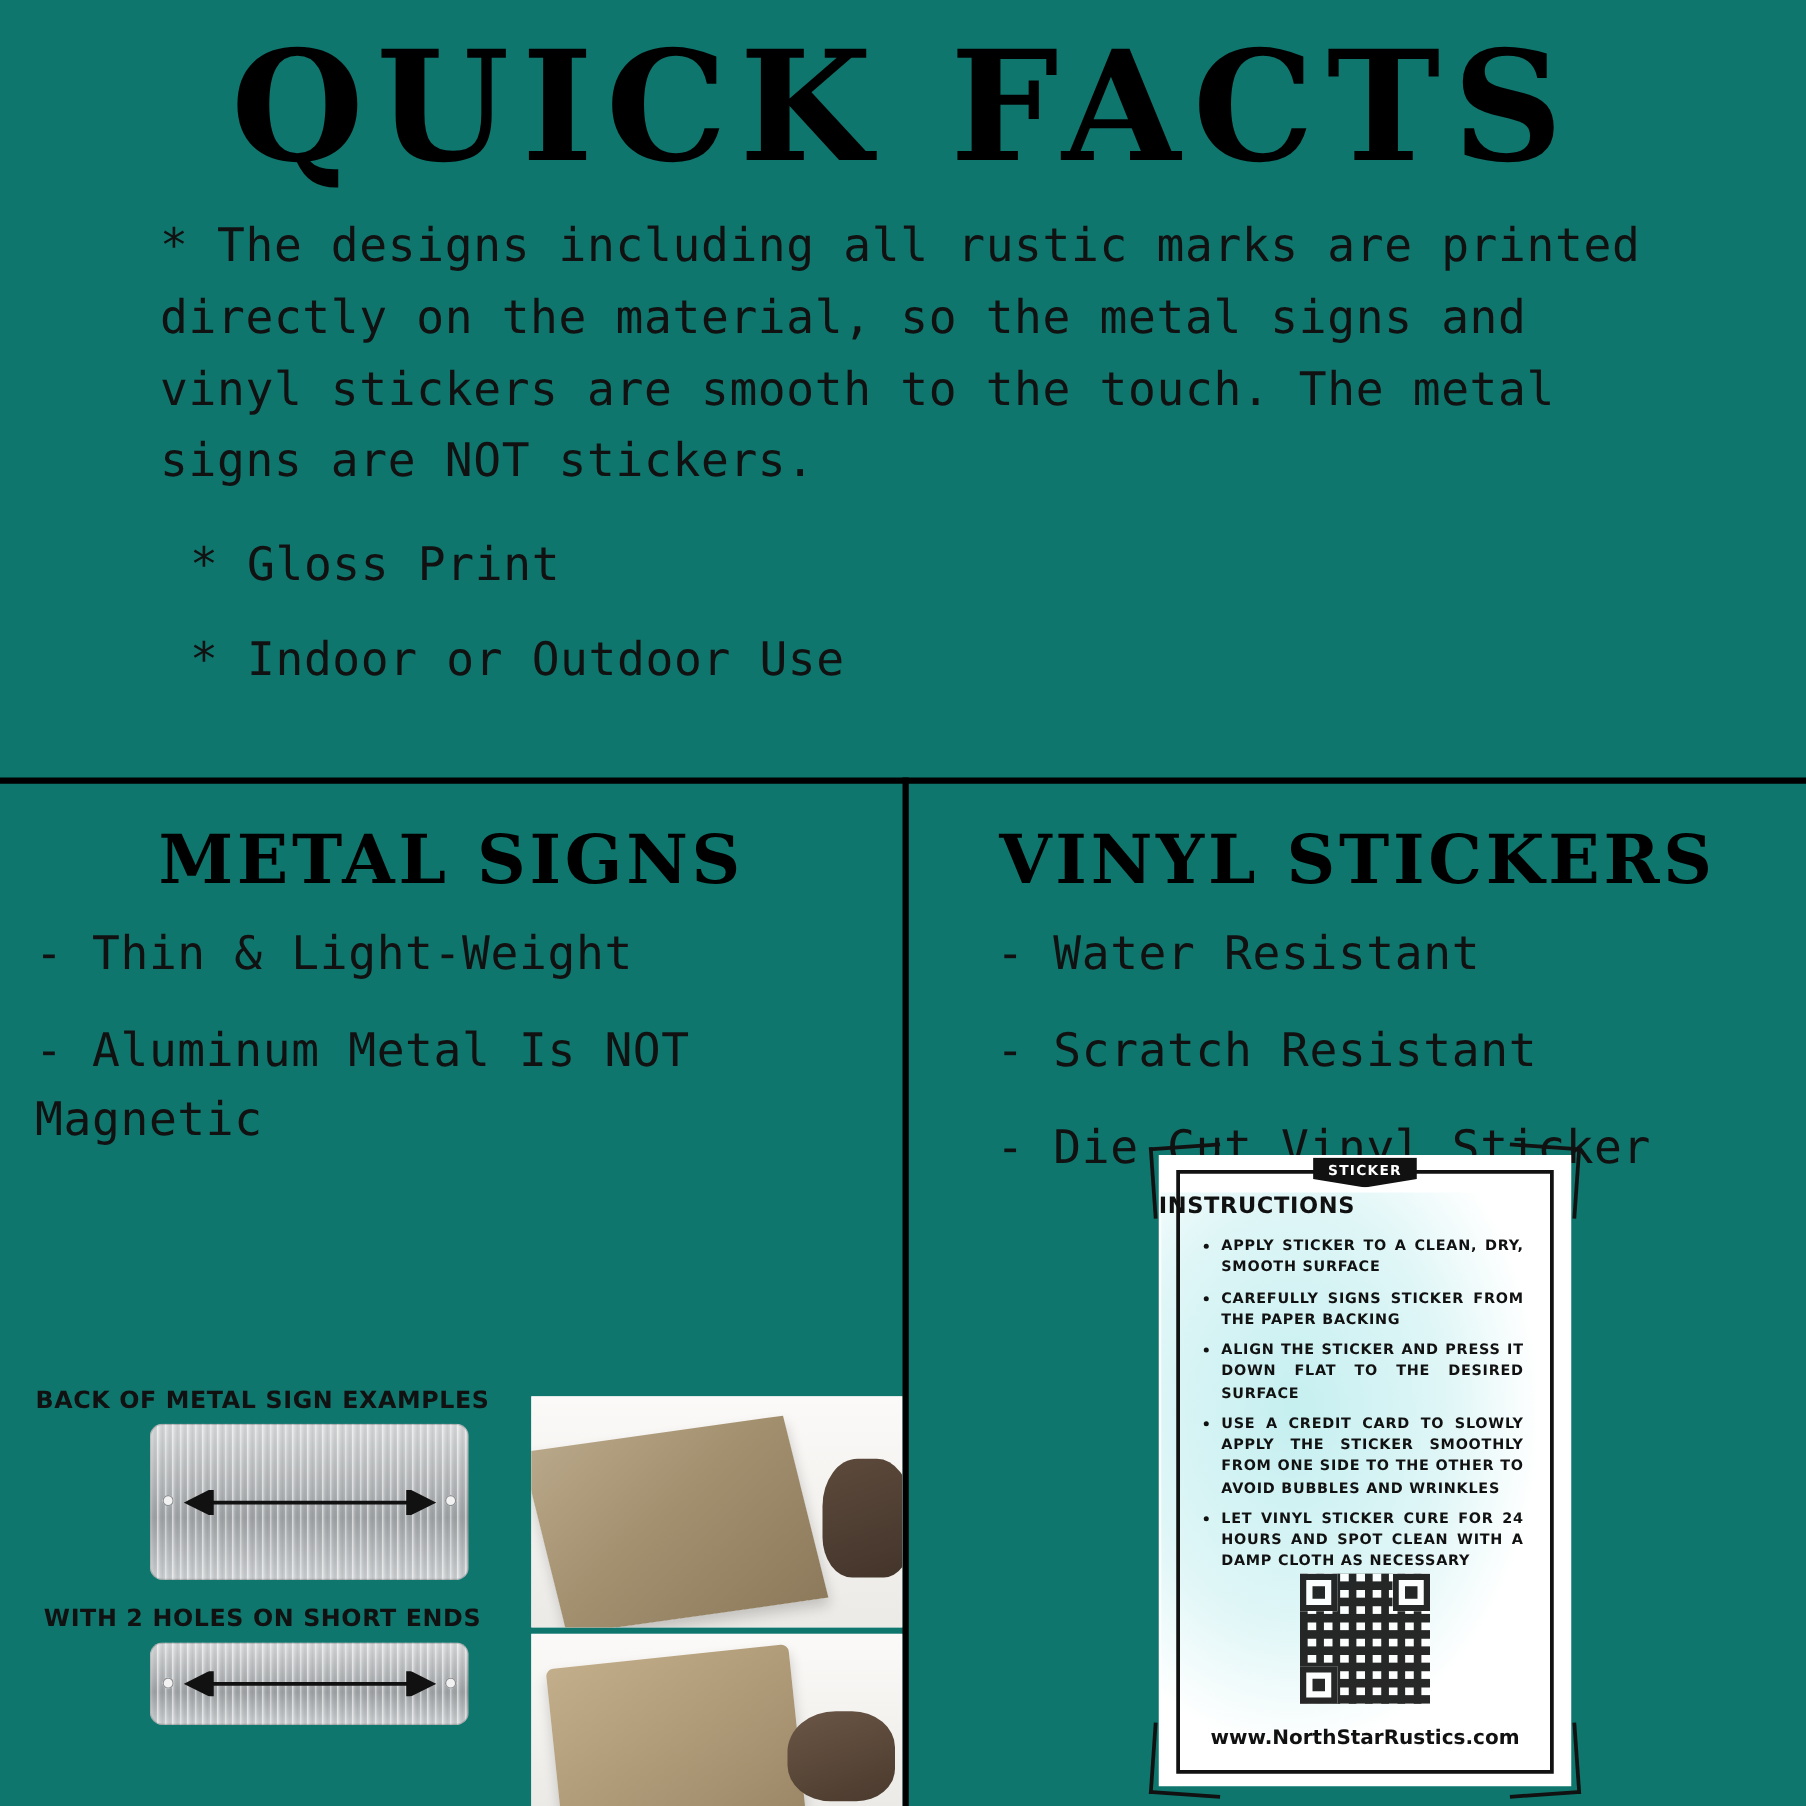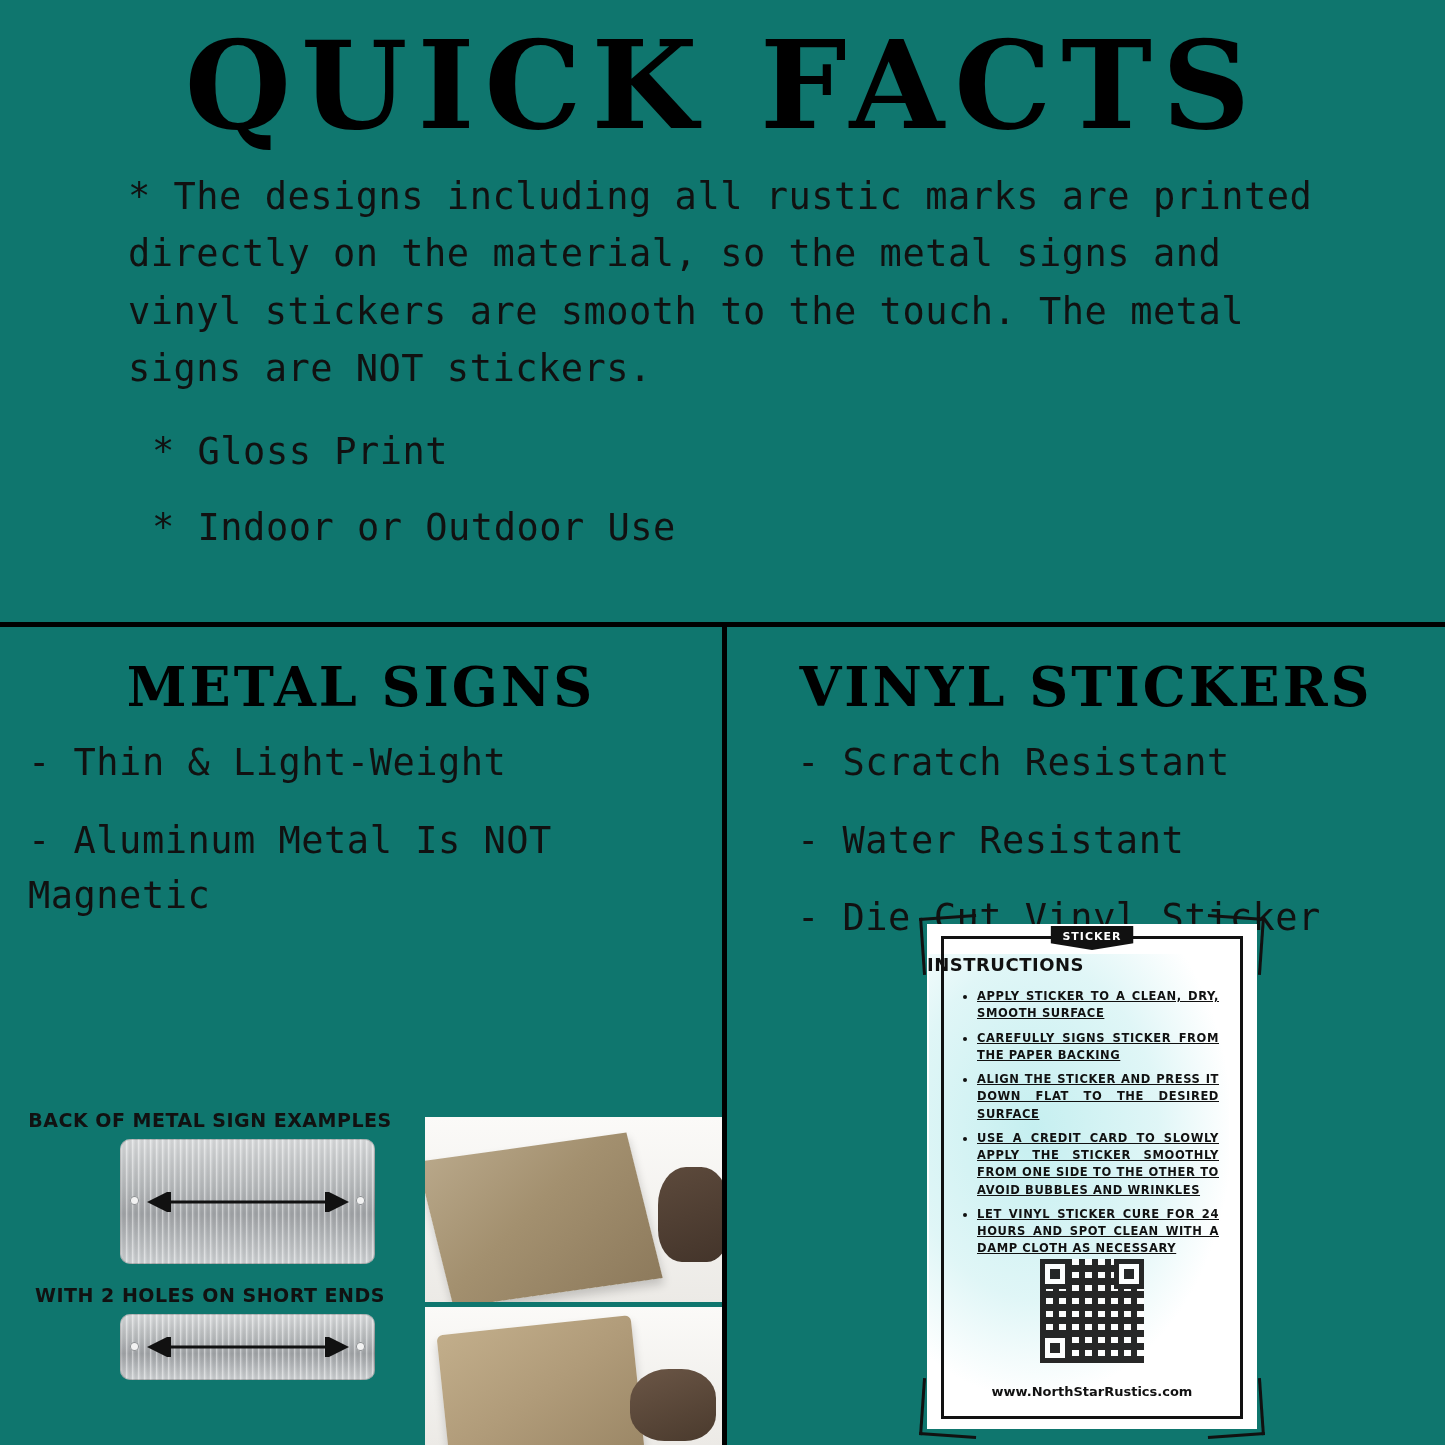--- a/index.html
+++ b/index.html
@@ -244,21 +244,20 @@
     color: #111111;
   }
   .steps {
     position: absolute;
     left: 34px;
     right: 38px;
     top: 64px;
     margin: 0;
     padding-left: 16px;
     list-style: disc;
-    text-decoration: underline;
   }
   .steps li {
     font-family: "DejaVu Sans", sans-serif;
     font-weight: bold;
     font-size: 11.5px;
     line-height: 1.5;
     letter-spacing: 0.6px;
     color: #111111;
     margin-bottom: 7px;
     text-align: justify;
@@ -289,21 +288,21 @@
     background: #111;
     display: block;
   }
   .qr-url {
     position: absolute;
     left: 0; right: 0;
     bottom: 30px;
     text-align: center;
     font-family: "DejaVu Sans", sans-serif;
     font-weight: bold;
-    font-size: 13px;
+    font-size: 16px;
     color: #111111;
   }
 </style>
 </head>
 <body>
 
 <div id="page">
 
   <div class="top-section">
     <h1 class="main-title">QUICK FACTS</h1>
@@ -364,22 +363,22 @@
       <div class="photo" style="left:425px;top:198px;width:297px;height:138px;">
         <div class="wall"></div>
         <div class="sheet-b"></div>
         <div class="hand-b"></div>
       </div>
     </div>
   </div>
 
   <div class="col col-right">
     <h2 class="col-title">VINYL STICKERS</h2>
+    <p class="bullet">- Water Resistant</p>
     <p class="bullet">- Scratch Resistant</p>
-    <p class="bullet">- Water Resistant</p>
     <p class="bullet">- Die Cut Vinyl Sticker</p>
 
     <div class="sticker-card">
       <div class="teal-blob"></div>
 
       <div class="card-frame"></div>
       <div class="card-corner cc-tl"></div>
       <div class="card-corner cc-tr"></div>
       <div class="card-corner cc-bl"></div>
       <div class="card-corner cc-br"></div>

